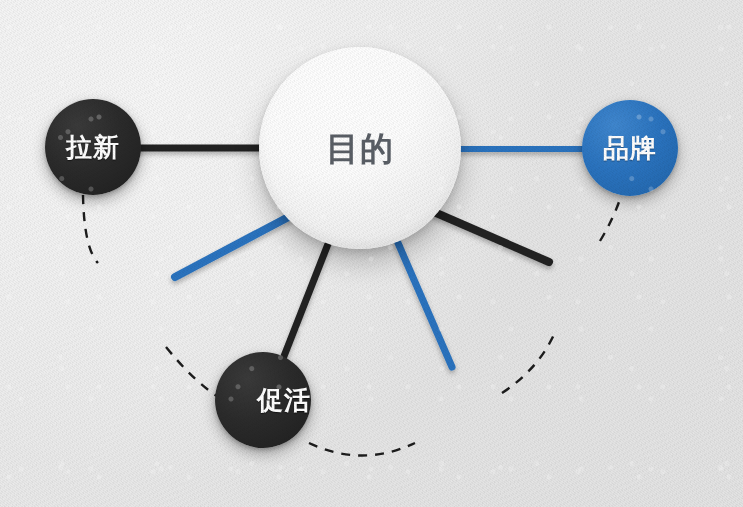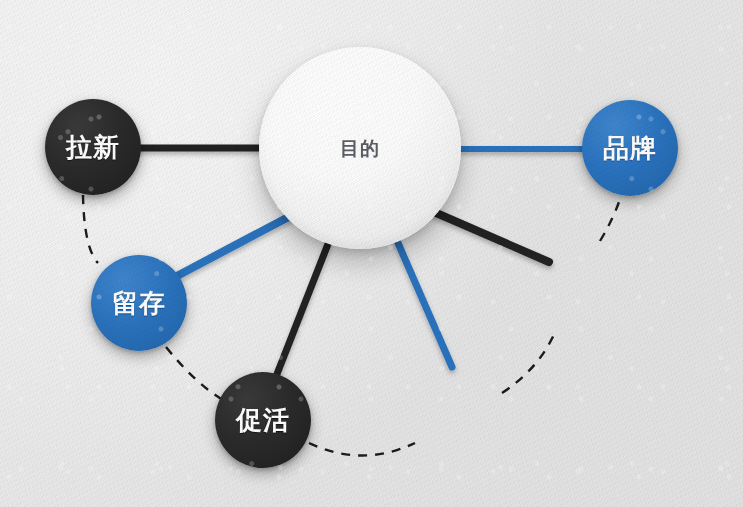--- a/index.html
+++ b/index.html
@@ -91,21 +91,21 @@
     background:
       radial-gradient(circle at 38% 24%, #ffffff 0%, #fdfdfd 40%, #f1f1f1 72%, #e6e6e6 100%);
     box-shadow:
       0 14px 26px rgba(0,0,0,.22),
       0 4px 9px rgba(0,0,0,.14),
       inset 0 -5px 10px rgba(0,0,0,.05),
       inset 0 3px 6px rgba(255,255,255,.9);
   }
   .node-center .node-label {
     color: #5a5f66;
-    font-size: 19px;
+    font-size: 33px;
     font-weight: 600;
     text-shadow: 0 1px 0 rgba(255,255,255,.85);
   }
 </style>
 </head>
 <body>
 
 <div id="stage">
 
   <svg id="edges" viewBox="0 0 743 507" xmlns="http://www.w3.org/2000/svg">
@@ -138,25 +138,22 @@
   </div>
 
   <div class="node node-dark" style="left:45px; top:99px; width:96px; height:96px;">
     <span class="node-label">拉新</span>
   </div>
 
   <div class="node node-blue" style="left:582px; top:100px; width:96px; height:96px;">
     <span class="node-label">品牌</span>
   </div>
 
-  <div class="node node-blue" style="left:91px; top:255px; width:96px; height:96px;">
-    <span class="node-label">留存</span>
-  </div>
 
 
-  <div class="node node-dark" style="left:215px; top:372px; width:96px; height:96px;">
+  <div class="node node-dark" style="left:215px; top:352px; width:96px; height:96px;justify-content:flex-end;">
     <span class="node-label">促活</span>
   </div>
 
 
   <div id="noise"></div>
   <div id="noise2"></div>
 </div>
 
 </body></html>

